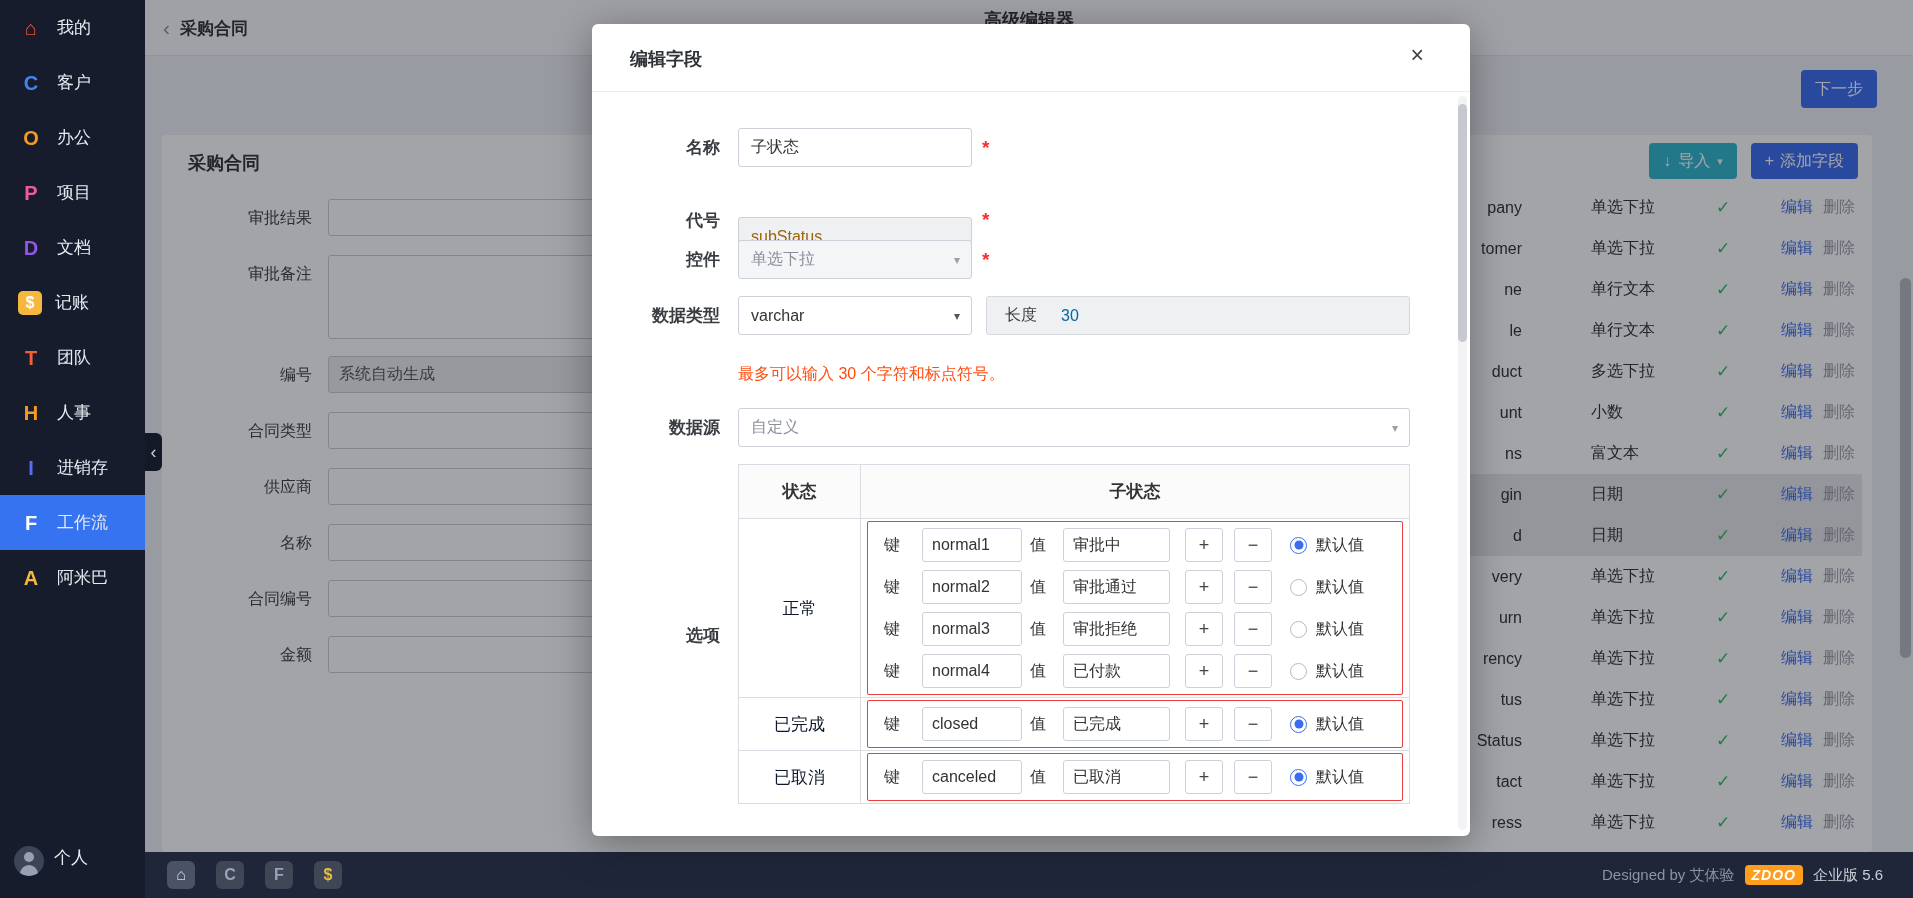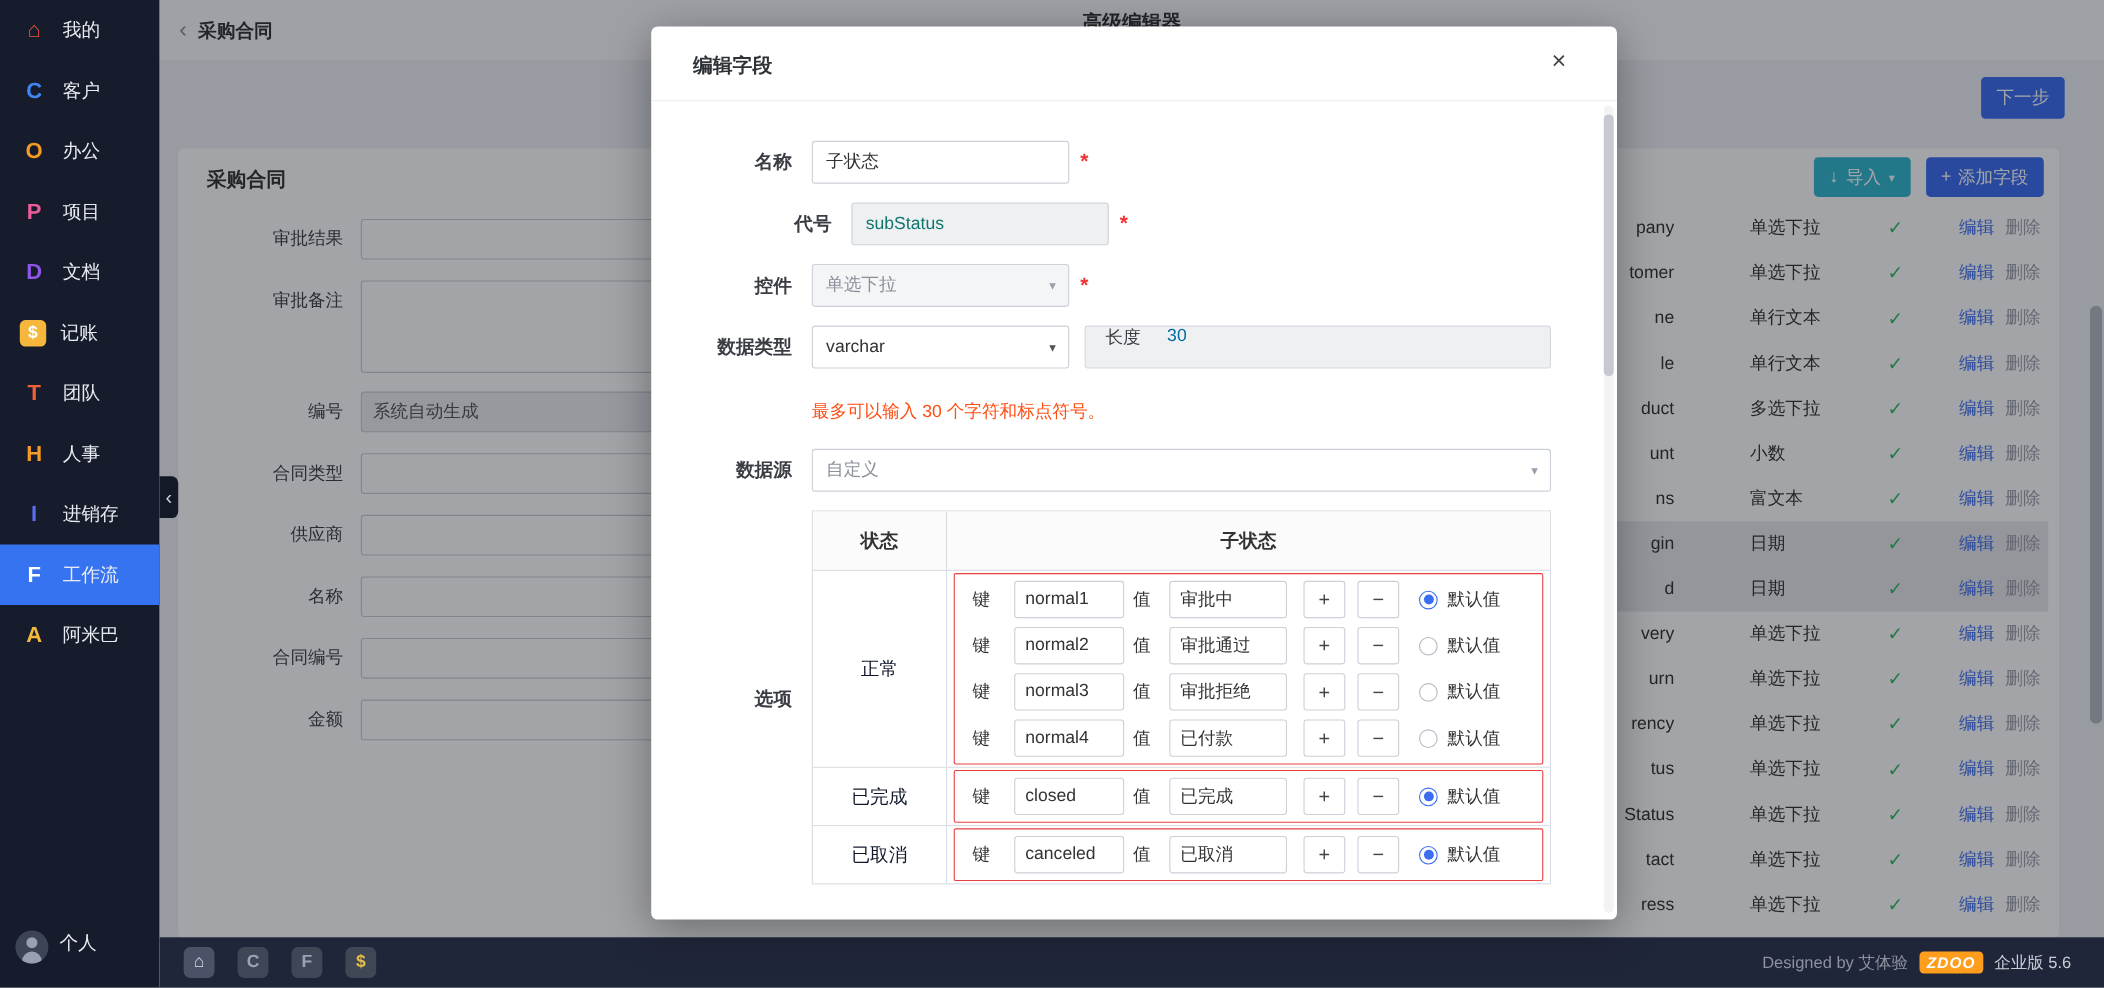--- a/index.html
+++ b/index.html
@@ -75,30 +75,30 @@
   
   .modal{position:absolute;left:592px;top:24px;width:878px;height:812px;background:#fff;border-radius:6px;z-index:100;
          box-shadow:0 8px 40px rgba(0,0,0,.35);}
   .modal-head{position:absolute;top:0;left:0;right:0;height:68px;border-bottom:1px solid #ebedf0;}
   .modal-title{position:absolute;left:38px;top:23px;font-size:18px;font-weight:700;color:#2f3338;}
   .modal-close{position:absolute;right:46px;top:20px;font-size:23px;color:#444;cursor:pointer;line-height:1;}
   .m-row{position:absolute;left:0;display:flex;align-items:center;}
   .m-label{width:128px;flex:none;text-align:right;font-size:17px;font-weight:600;color:#3a3e44;margin-right:18px;}
   .m-input{width:234px;height:39px;border:1px solid #ccd0d8;border-radius:3px;background:#fff;font-size:16px;color:#333;
            display:flex;align-items:center;padding:0 12px;position:relative;}
-  .m-input.disabled{background:#eef0f2;color:#0f766e;}
+  .m-input.disabled{background:#eef0f2;color:#a16207;margin-top:33px;}
   .m-input.select{cursor:pointer;}
   .m-input.placeholder{color:#8a8f99;background:#f4f5f7;}
   .m-input.wide{width:672px;background:#fff;}
   .caret2{position:absolute;right:11px;top:50%;transform:translateY(-50%);font-size:12px;color:#9aa0aa;}
   .caret2.dark{color:#555;}
   .star{color:#f23030;font-size:19px;margin-left:10px;font-weight:700;}
-  .r-name{top:104px;}.r-code{top:160px;padding-left:36px;}.r-control{top:216px;}.r-type{top:272px;}.r-src{top:384px;}
+  .r-name{top:104px;}.r-code{top:160px;}.r-control{top:216px;}.r-type{top:272px;}.r-src{top:384px;}
   .len-group{margin-left:14px;width:424px;height:39px;background:#eef0f2;border:1px solid #d5d8df;border-radius:3px;
-             display:flex;align-items:flex-start;}
+             display:flex;align-items:center;}
   .len-label{padding:0 0 0 18px;font-size:16px;color:#3a3e44;}
   .len-value{margin-left:24px;font-size:16px;color:#0369a1;}
   .warn{position:absolute;left:146px;top:340px;font-size:16px;color:#ff4d12;}
   .options-label{position:absolute;left:0;top:600px;width:128px;text-align:right;font-size:17px;font-weight:600;color:#3a3e44;padding-left:47px;}
   .opt-table{position:absolute;left:146px;top:440px;width:672px;border:1px solid #d9dce3;}
   .opt-head{display:flex;height:54px;border-bottom:1px solid #d9dce3;background:#fbfbfc;}
   .oh-state{width:122px;flex:none;border-right:1px solid #d9dce3;display:flex;align-items:center;justify-content:center;
             font-weight:700;font-size:17px;}
   .oh-sub{flex:1;display:flex;align-items:center;justify-content:center;font-weight:700;font-size:17px;}
   .opt-group{display:flex;border-bottom:1px solid #d9dce3;}

